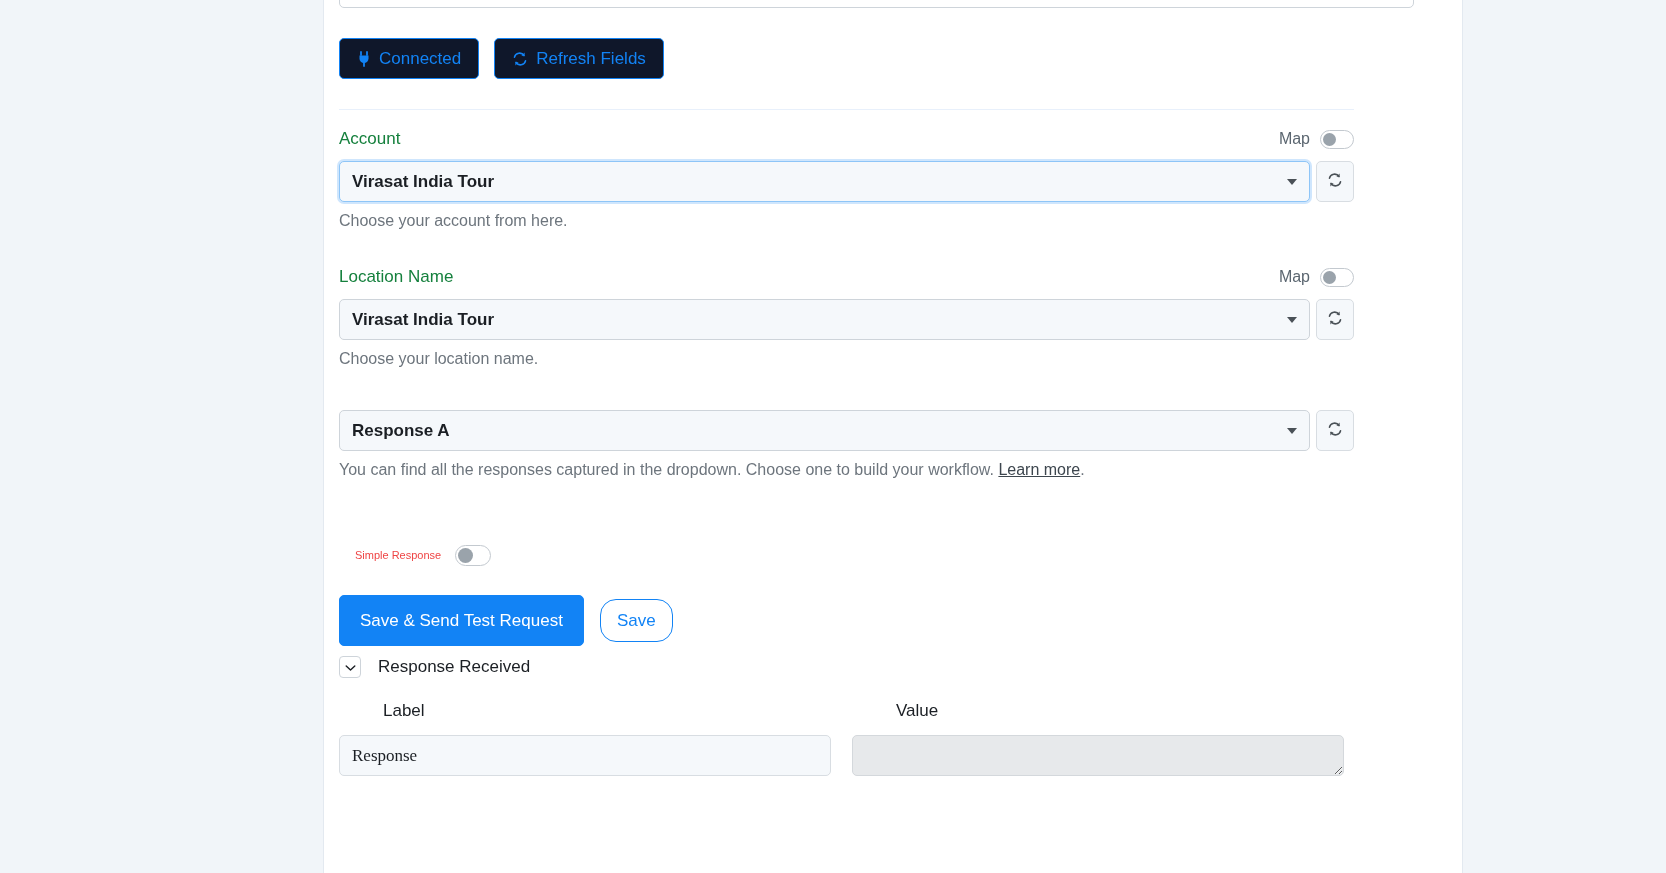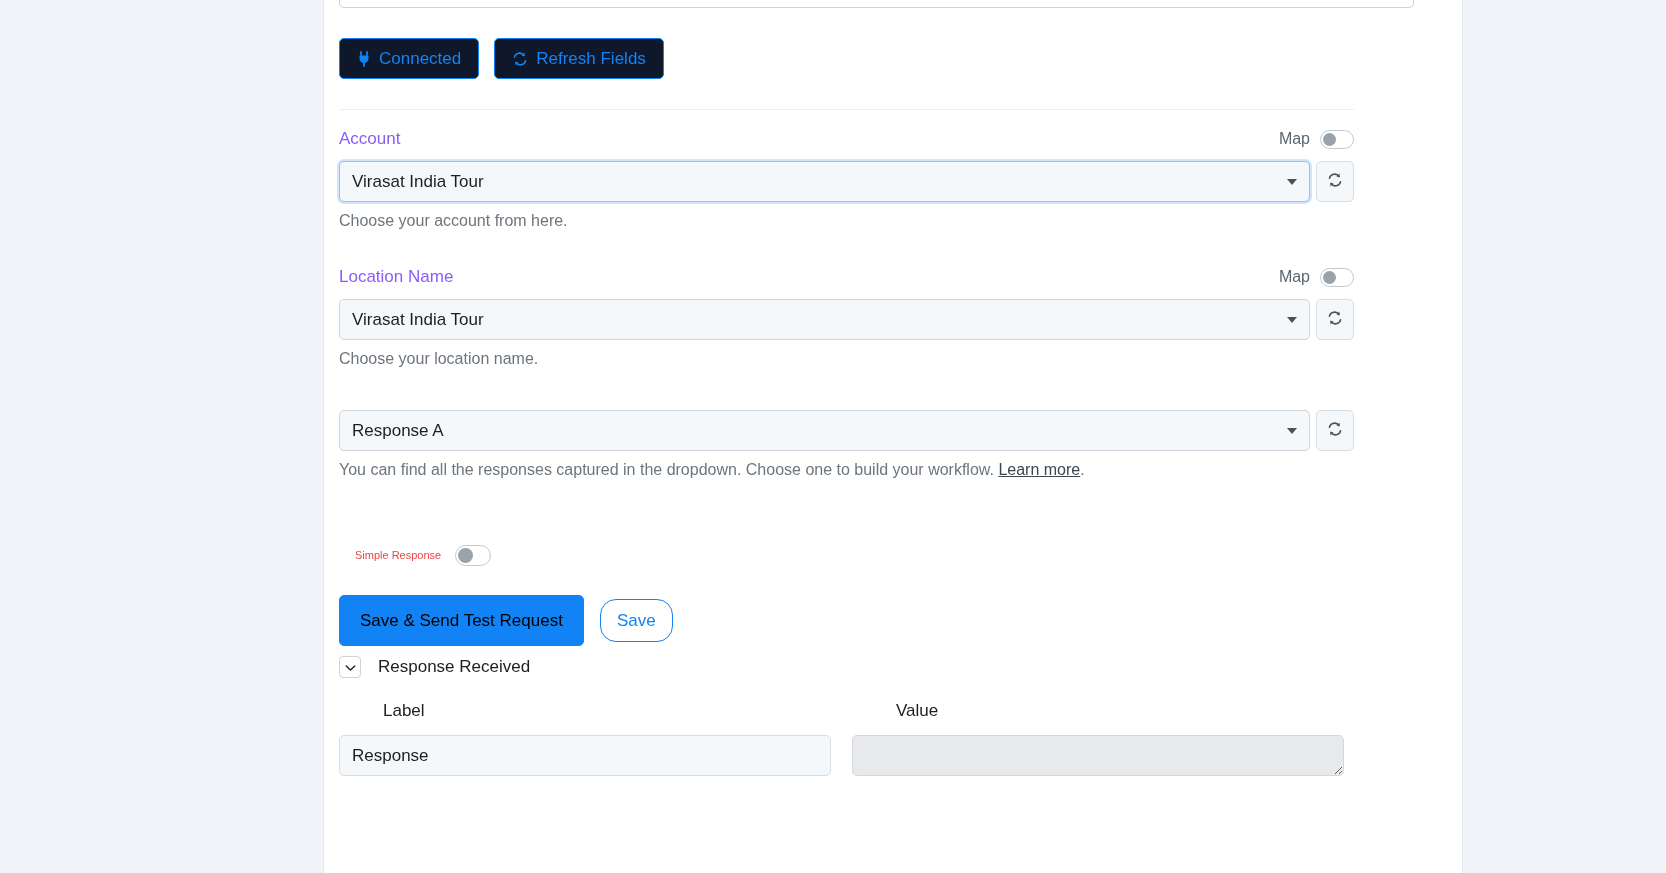--- a/index.html
+++ b/index.html
@@ -99,21 +99,21 @@
 
   .label-row {
     display: flex;
     align-items: center;
     justify-content: space-between;
     height: 22px;
     margin-bottom: 11px;
   }
   .field-label {
     font-size: 17px;
-    color: #8b5cf6;
+    color: #15803d;
     line-height: 22px;
   }
   .map-wrap {
     display: flex;
     align-items: center;
     gap: 10px;
   }
   .map-label {
     font-size: 16px;
     color: #5b6670;
@@ -149,20 +149,21 @@
     height: 41px;
     background: #f5f8fb;
     border: 1px solid #ced4da;
     border-radius: 5px;
     display: flex;
     align-items: center;
     padding: 0 30px 0 12px;
     font-size: 17px;
     color: #1b1f24;
     cursor: pointer;
+    font-weight: bold;
   }
   .select.focused {
     border: 1px solid #8ec5f7;
     box-shadow: 0 0 0 2px #cfe6fd;
   }
   .caret {
     position: absolute;
     right: 12px;
     top: 50%;
     margin-top: -3px;
@@ -220,21 +221,21 @@
     display: flex;
     align-items: center;
     gap: 16px;
   }
   .btn-primary {
     height: 51px;
     padding: 0 20px;
     background: #1283f5;
     border: 1px solid #1283f5;
     border-radius: 5px;
-    color: #000000;
+    color: #ffffff;
     font-size: 17px;
     cursor: pointer;
     font-family: "Liberation Sans", sans-serif;
   }
   .btn-secondary {
     height: 43px;
     padding: 0 16px;
     background: #ffffff;
     border: 1px solid #1283f5;
     border-radius: 16px;
@@ -295,21 +296,21 @@
   }
   .text-input {
     width: 492px;
     height: 41px;
     background: #f5f8fb;
     border: 1px solid #d8dde2;
     border-radius: 5px;
     padding: 0 12px;
     font-size: 17px;
     color: #1b1f24;
-    font-family: Liberation Sans, sans-serif;
+    font-family: Liberation Serif, serif;
   }
   .textarea-value {
     width: 492px;
     height: 41px;
     background: #e7e9eb;
     border: 1px solid #d4d8dc;
     border-radius: 5px;
     padding: 8px 12px;
     font-size: 17px;
     color: #1b1f24;

